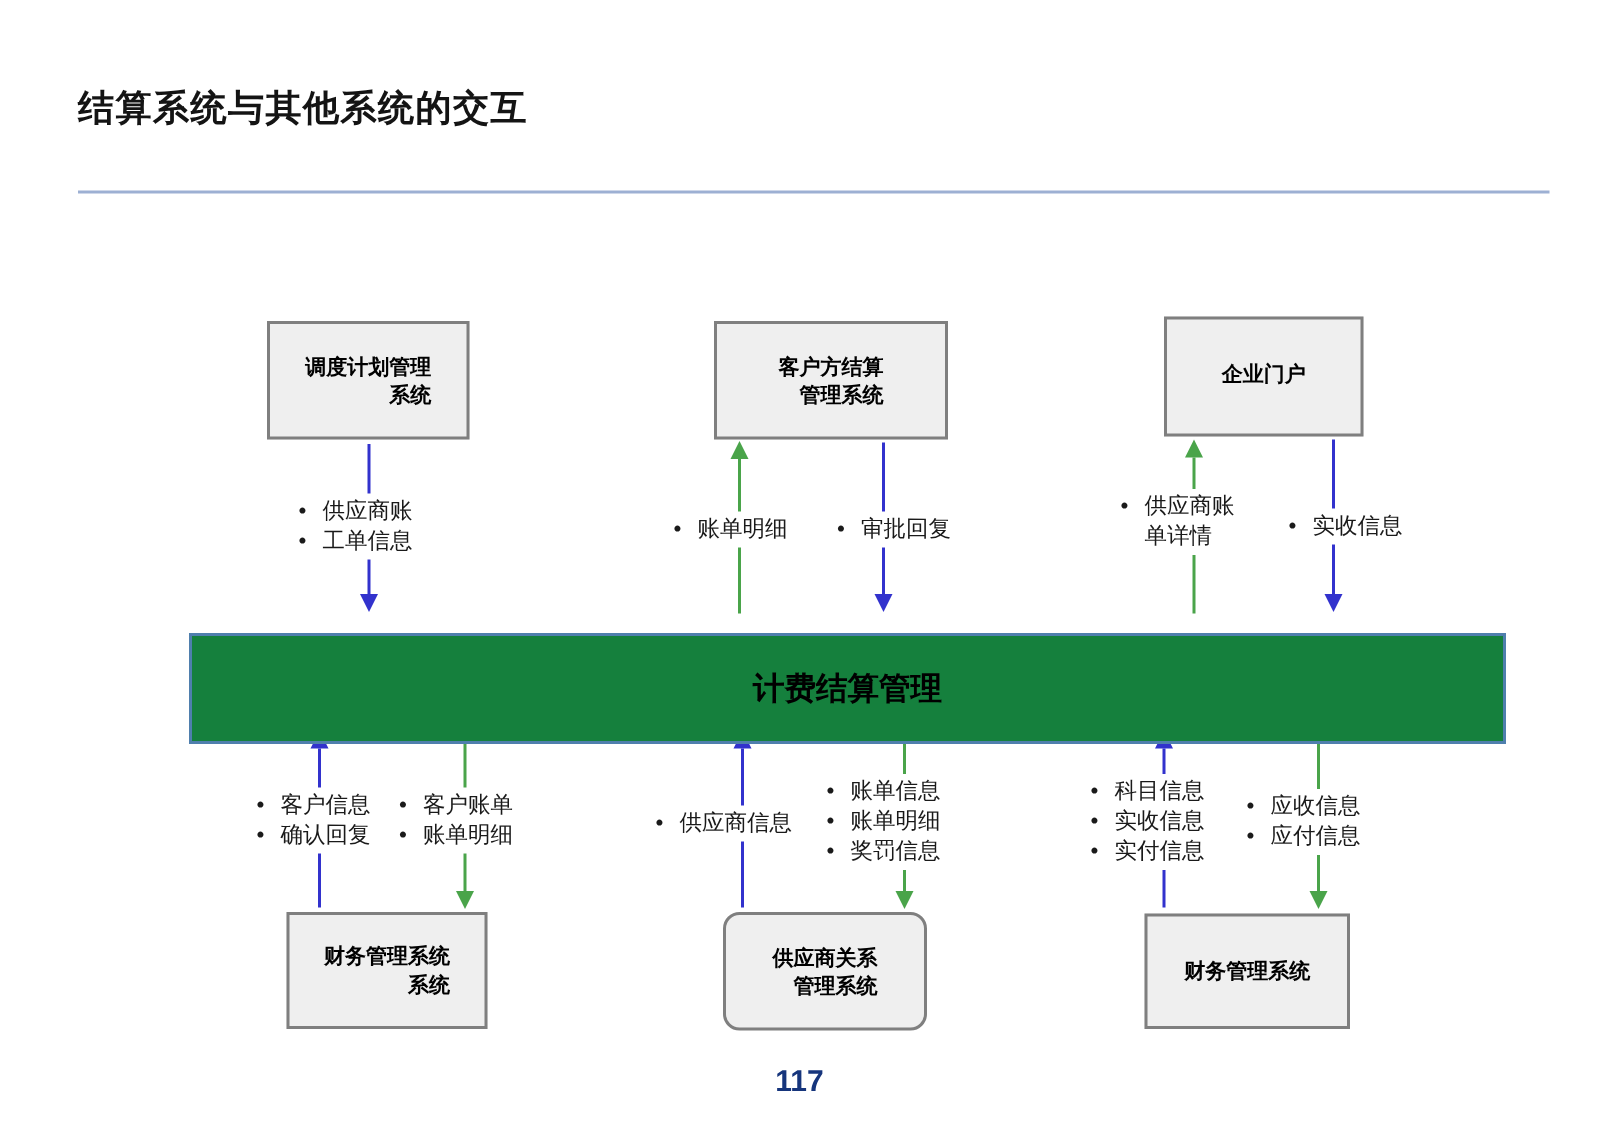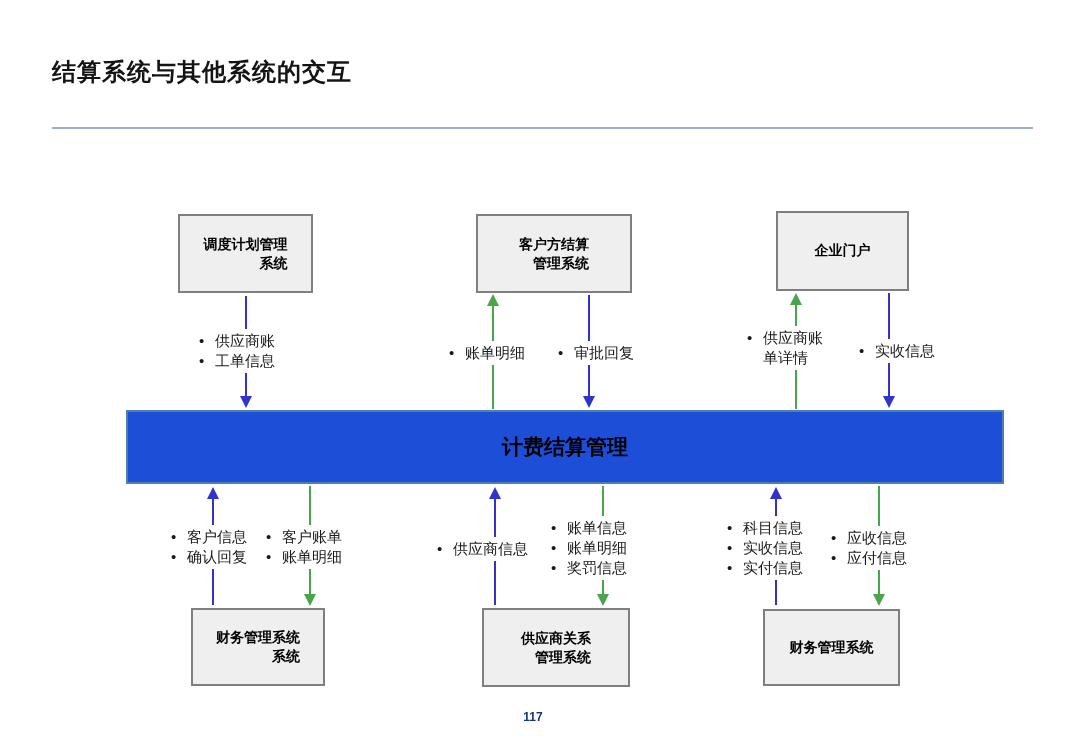--- a/index.html
+++ b/index.html
@@ -13,62 +13,62 @@
   #title-rule{left:52px;top:127px;width:981px;height:2px;background:#9db0d3;}
   
   .sysbox{
     background:#efefef;border:2px solid #7f7f7f;box-sizing:border-box;
     display:flex;align-items:center;justify-content:center;text-align:right;
     font-weight:bold;font-size:14px;line-height:1.35;color:#000;z-index:3;
     white-space:pre-line;
   }
   
   #center-bar{
-    left:126px;top:410px;width:878px;height:74px;background:#1d4ed8;
+    left:126px;top:422px;width:878px;height:74px;background:#15803d;
     border:2px solid #4f7fad;box-sizing:border-box;display:flex;align-items:center;
     justify-content:center;font-weight:bold;font-size:21px;color:#000;z-index:2;
   }
   
   .arrow{position:absolute;width:12px;display:flex;flex-direction:column;align-items:center;z-index:1;}
   .arrow .shaft{width:2px;flex:1;}
   .arrow .head-down{width:0;height:0;border-left:6px solid transparent;border-right:6px solid transparent;border-top:12px solid #000;}
   .arrow .head-up{width:0;height:0;border-left:6px solid transparent;border-right:6px solid transparent;border-bottom:12px solid #000;}
   .arrow.blue .shaft{background:#3232cd;}
   .arrow.blue .head-down{border-top-color:#3232cd;}
   .arrow.blue .head-up{border-bottom-color:#3232cd;}
   .arrow.green .shaft{background:#4aa44a;}
   .arrow.green .head-down{border-top-color:#4aa44a;}
   .arrow.green .head-up{border-bottom-color:#4aa44a;}
   
   .labelgrp{position:absolute;background:#ffffff;padding:2px 3px;z-index:2;font-size:15px;color:#1a1a1a;}
   .lrow{display:flex;align-items:flex-start;line-height:20px;white-space:nowrap;}
   .lrow .bullet{width:16px;text-align:left;color:#1a1a1a;}
   .lrow .ltext{white-space:pre-line;}
   
-  #page-number{left:493px;top:710px;width:80px;text-align:center;font-size:12px;font-weight:bold;color:#16357c;}
+  #page-number{left:493px;top:710px;width:80px;text-align:center;font-size:20px;font-weight:bold;color:#16357c;}
 </style>
 </head>
 <body>
 
 <div id="canvas">
 
   <div id="page-title" class="abs">结算系统与其他系统的交互</div>
   <div id="title-rule" class="abs"></div>
 
   <div class="sysbox abs" style="left:178px;top:214px;width:135px;height:79px;">调度计划管理
 系统</div>
   <div class="sysbox abs" style="left:476px;top:214px;width:156px;height:79px;">客户方结算
 管理系统</div>
   <div class="sysbox abs" style="left:776px;top:211px;width:133px;height:80px;font-family:Liberation Mono, monospace;">企业门户</div>
 
   <div id="center-bar" class="abs">计费结算管理</div>
 
   <div class="sysbox abs" style="left:191px;top:608px;width:134px;height:78px;">财务管理系统
 系统</div>
-  <div class="sysbox abs" style="left:482px;top:608px;width:148px;height:79px;">供应商关系
+  <div class="sysbox abs" style="left:482px;top:608px;width:136px;height:79px;border-radius:11px;">供应商关系
 管理系统</div>
   <div class="sysbox abs" style="left:763px;top:609px;width:137px;height:77px;">财务管理系统</div>
 
   <div class="arrow blue" style="left:240px;top:296px;height:112px;">
     <div class="shaft"></div>
       <div class="head-down"></div>
   </div>
   <div class="arrow green" style="left:487px;top:294px;height:115px;">
     <div class="head-up"></div>
       <div class="shaft"></div>

